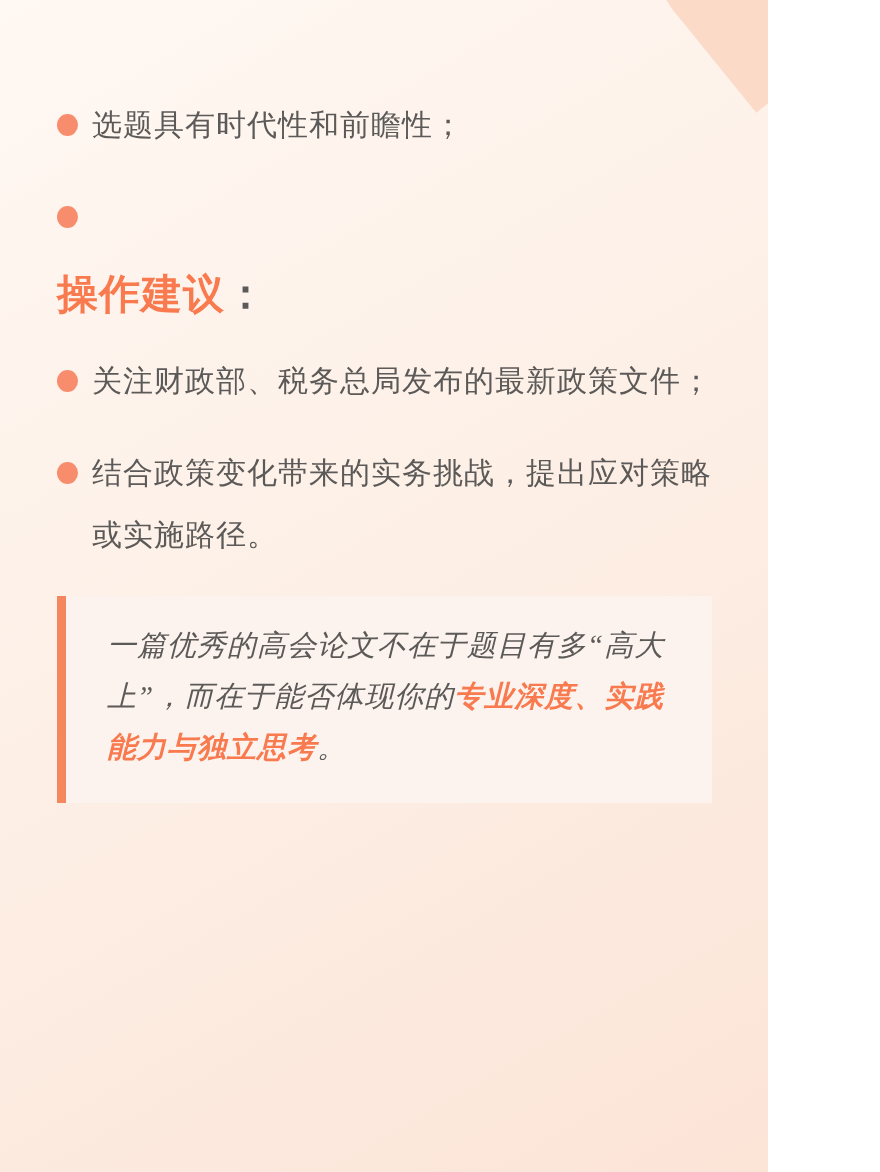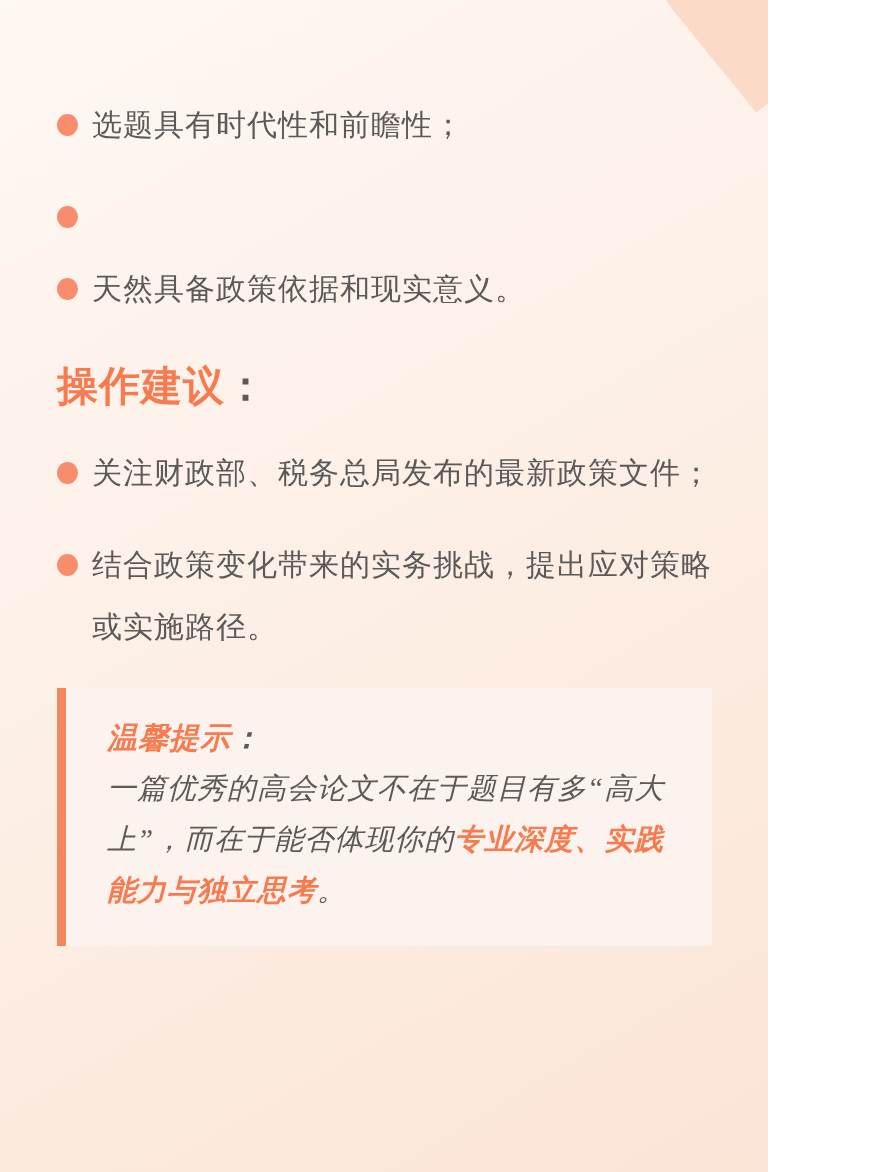--- a/index.html
+++ b/index.html
@@ -112,42 +112,35 @@
 
     <div class="bullet">
       <span class="dot"></span>
       <span class="bullet-text">选题具有时代性和前瞻性；</span>
     </div>
 
     <div class="bullet">
       <span class="dot"></span>
     </div>
 
-    <div class="bullet">
-      <span class="dot"></span>
-      <span class="bullet-text">天然具备政策依据和现实意义。</span>
-    </div>
 
     <h2 class="section-heading">
       <span class="label">操作建议</span><span class="colon">：</span>
     </h2>
 
     <div class="bullet">
       <span class="dot"></span>
       <span class="bullet-text">关注财政部、税务总局发布的最新政策文件；</span>
     </div>
 
     <div class="bullet">
       <span class="dot"></span>
       <span class="bullet-text">结合政策变化带来的实务挑战，提出应对策略或实施路径。</span>
     </div>
 
     <div class="callout">
-      <p class="callout-title">
-        <span>温馨提示</span><span class="colon">：</span>
-      </p>
       <p class="callout-body">
         <span>一篇优秀的高会论文不在于题目有多“高大上”，而在于能否体现你的</span><span class="highlight">专业深度、实践能力与独立思考</span><span>。</span>
       </p>
     </div>
 
   </div>
 </div>
 
 </body></html>

